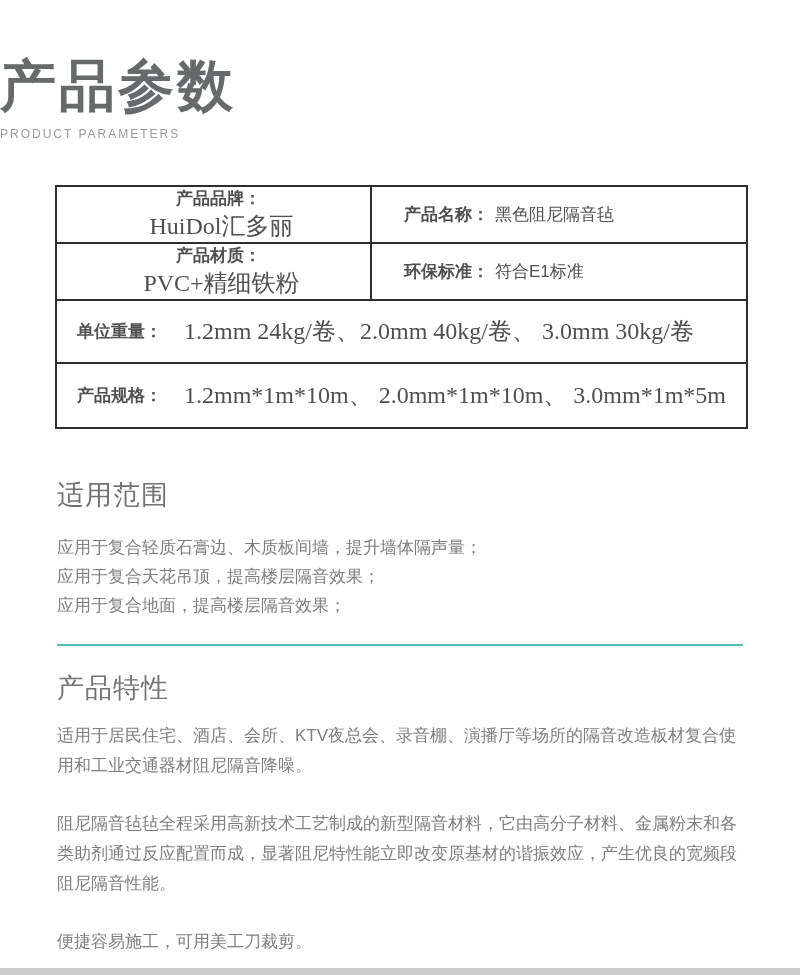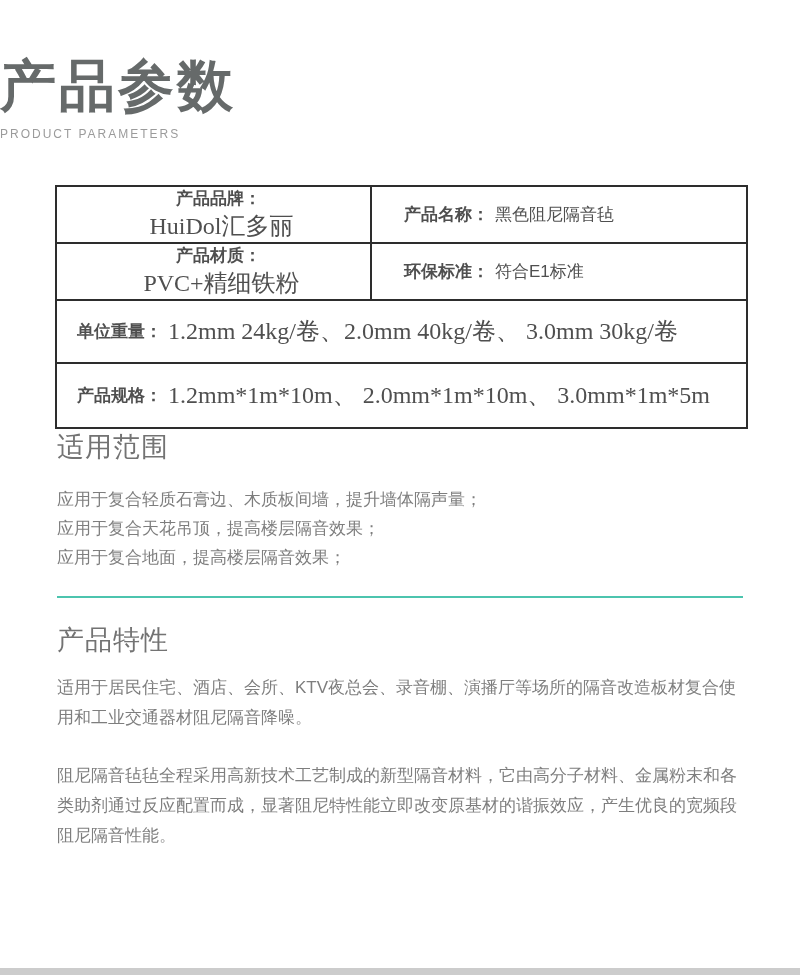--- a/index.html
+++ b/index.html
@@ -32,31 +32,31 @@
   .spec-row { display:flex; border-bottom:2px solid #2d2d2d; min-height:56px; }
   .spec-row.tall { min-height:63px; }
   .spec-row:last-child { border-bottom:none; }
   .spec-cell {
     display:flex; align-items:center;
     padding-left:20px; padding-right:10px;
     font-size:17px;
   }
   .spec-cell.left-col { width:315px; border-right:2px solid #2d2d2d;flex-direction:column; }
   .spec-cell.right-col { flex:1; padding-left:32px; }
-  .spec-cell.full { width:100%; }
+  .spec-cell.full { width:100%;gap:16px; }
   .spec-label { font-weight:bold; white-space:nowrap; }
   .spec-value { margin-left:6px; }
   .spec-value.serif { font-family:"Liberation Serif", serif; font-size:24px; }
   
   .section { margin-left:57px; margin-right:57px; }
   .section-heading {
     font-size:27px; color:#737373; font-weight:400;
     letter-spacing:1px;
   }
-  .scope-section { }
+  .scope-section { margin-top:48px; }
   .scope-lines { margin-top:20px; }
   .scope-line { font-size:17px; color:#7e7e7e; line-height:29px; }
   .divider {
     margin:24px 57px 0 57px;
     border:none; border-top:2px solid #4cc4ae; height:0;
   }
   .features-section { margin-top:24px; }
   .features-body { margin-top:15px; }
   .features-paragraph {
     font-size:17px; color:#7e7e7e; line-height:30px;
@@ -123,17 +123,18 @@
     </div>
   </div>
 
   <hr class="divider">
 
   <div class="section features-section">
     <div class="section-heading">产品特性</div>
     <div class="features-body">
       <p class="features-paragraph">适用于居民住宅、酒店、会所、KTV夜总会、录音棚、演播厅等场所的隔音改造板材复合使用和工业交通器材阻尼隔音降噪。</p>
       <p class="features-paragraph">阻尼隔音毡毡全程采用高新技术工艺制成的新型隔音材料，它由高分子材料、金属粉末和各类助剂通过反应配置而成，显著阻尼特性能立即改变原基材的谐振效应，产生优良的宽频段阻尼隔音性能。</p>
+      <p class="features-paragraph">便捷容易施工，可用美工刀裁剪。</p>
     </div>
   </div>
 
   <div class="bottom-bar"></div>
 </div>
 
 </body></html>

